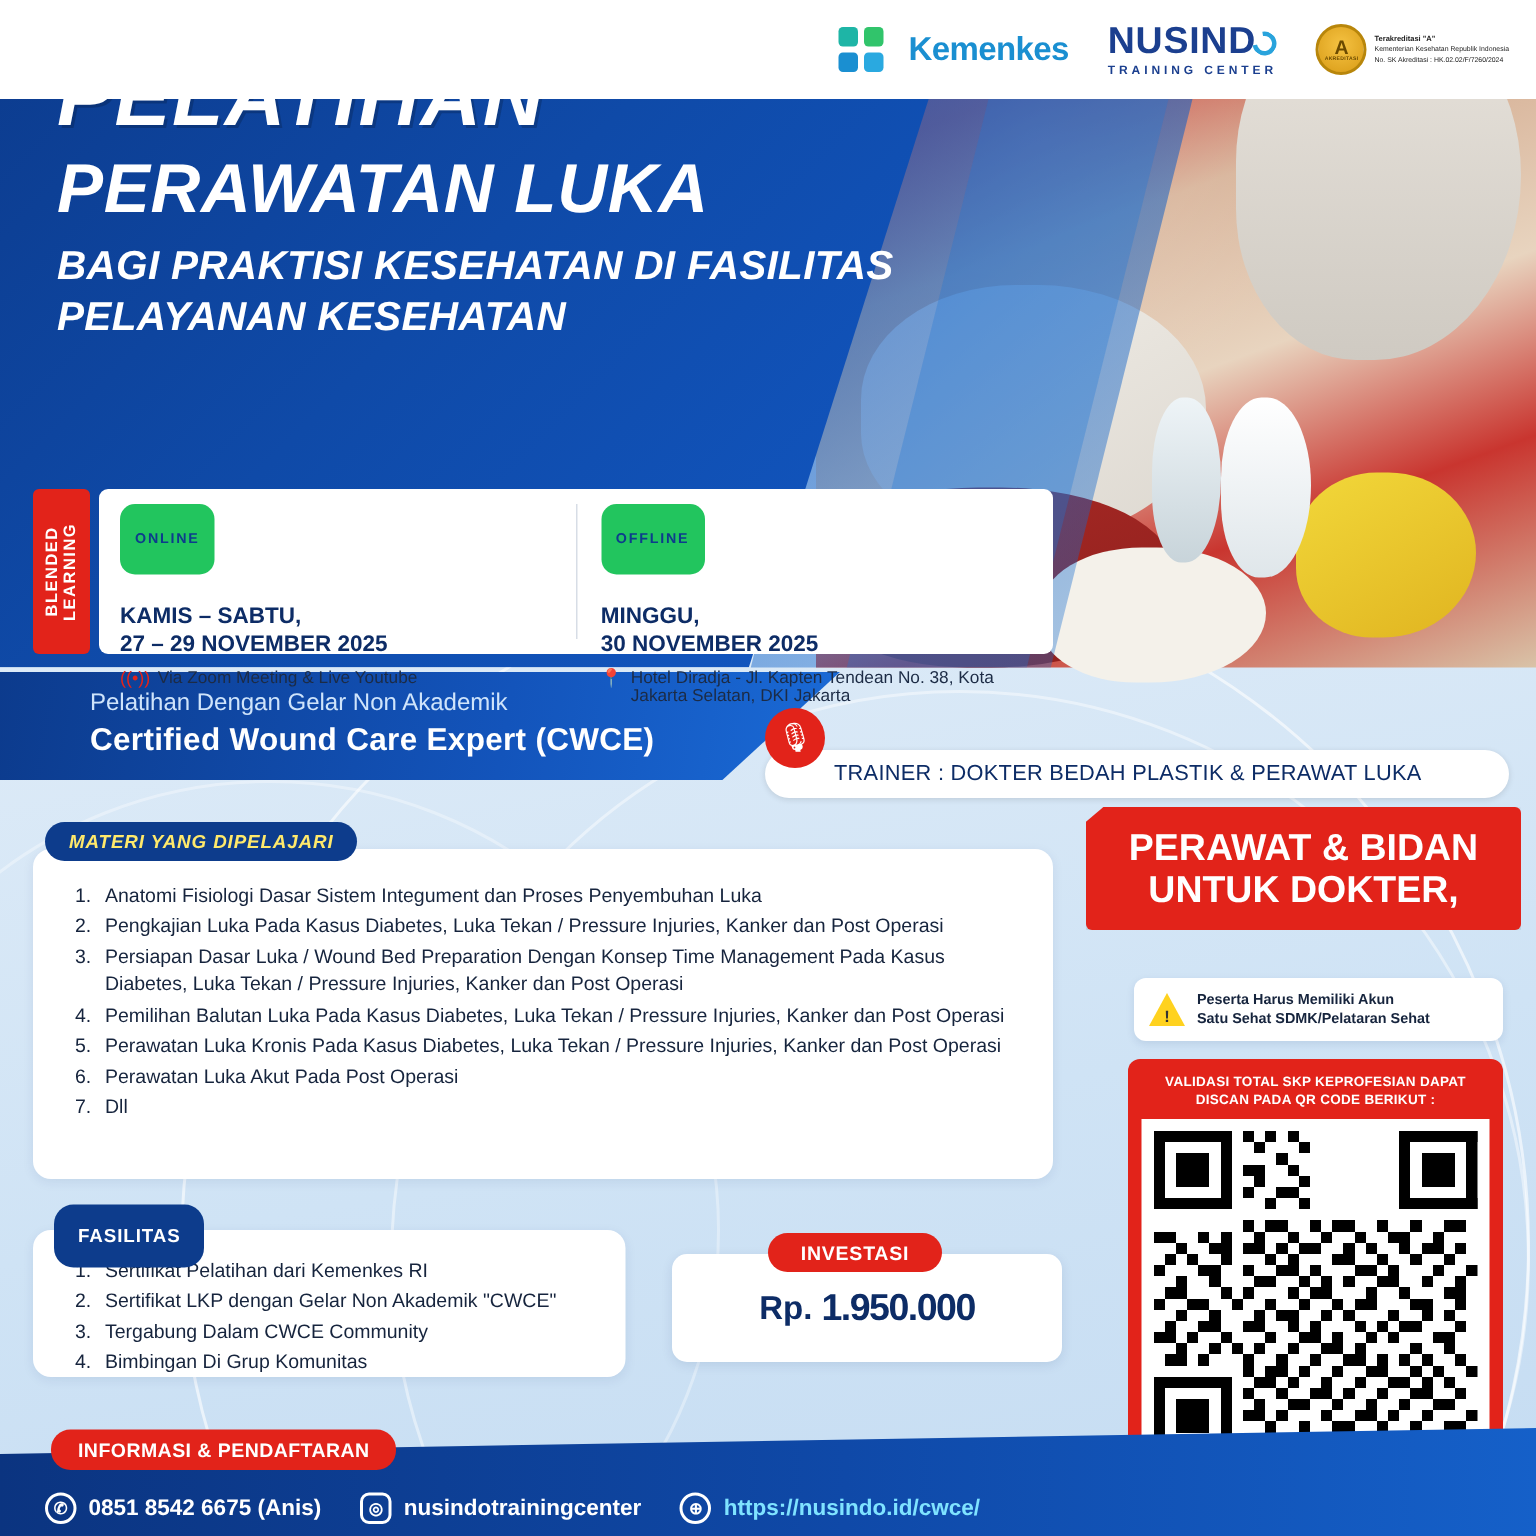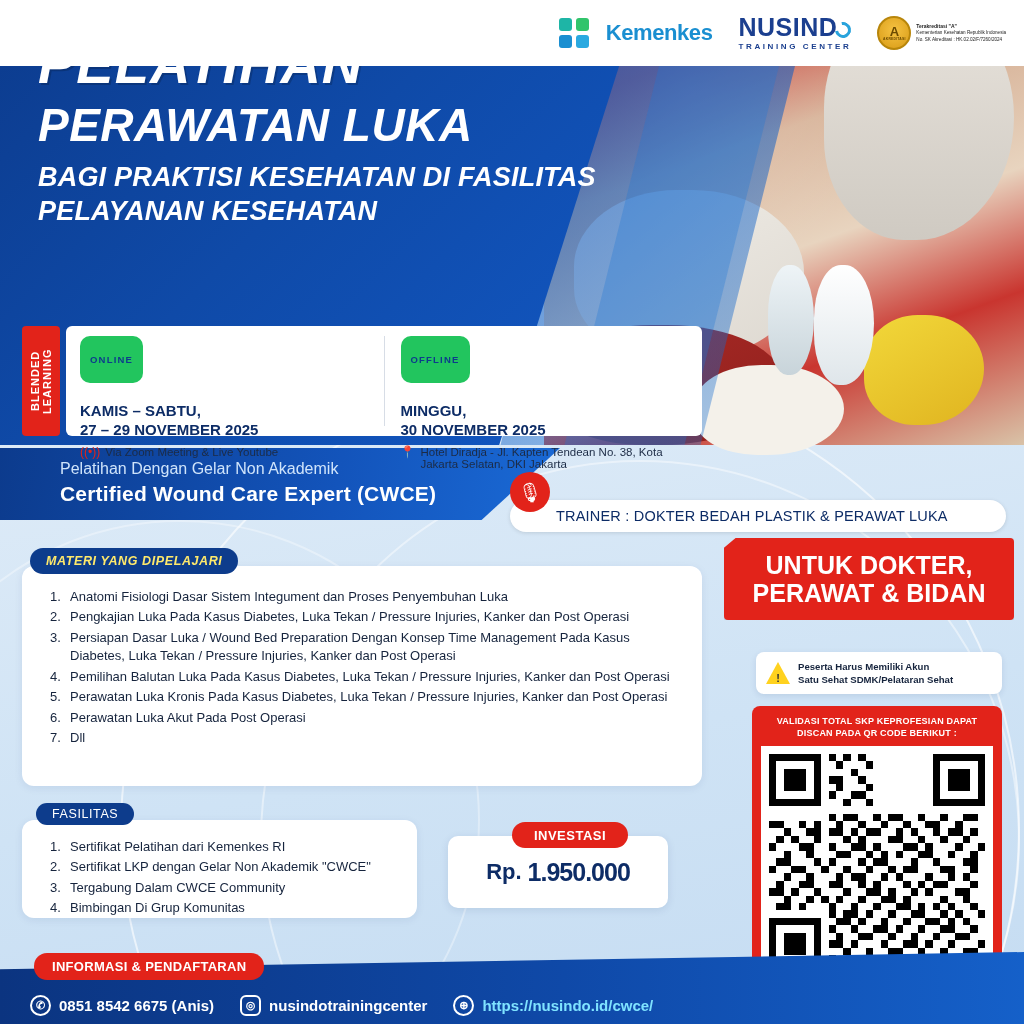--- a/index.html
+++ b/index.html
@@ -167,38 +167,38 @@
     font-size: 13px; color: #16243d; line-height: 1.42; margin-bottom: 2px;
   }
   ol.list li::before {
     content: counter(li) "."; position: absolute; left: 2px; top: 0;
     font-size: 13px; color: #16243d;
   }
 
   
   .tag-fas {
     position: absolute; left: 36px; top: 803px; z-index: 9;
-    background: #0d3c8c; color: #ffffff; font-size: 12.5px; font-weight: normal;
-    letter-spacing: .6px; padding: 4px 16px; border-radius: 13px;
+    background: #0d3c8c; color: #ffffff; font-size: 12.5px; font-weight: bold;
+    letter-spacing: .6px; padding: 14px 16px; border-radius: 13px;
   }
   .card-fas {
     position: absolute; left: 22px; top: 820px; width: 395px; height: 98px;
     background: #ffffff; border-radius: 12px; z-index: 8;
     padding: 18px 16px 8px 26px; box-shadow: 0 2px 8px rgba(0,40,100,.08);
   }
 
   
   .inv-tag {
     position: absolute; left: 512px; top: 822px; width: 116px; height: 26px; z-index: 10;
     background: #e2231a; color: #fff; border-radius: 13px;
     display:flex; align-items:center; justify-content:center;
     font-size: 13px; font-weight: bold; letter-spacing: .5px;
   }
   .inv-card {
-    position: absolute; left: 448px; top: 836px; width: 220px; height: 72px; z-index: 9;
+    position: absolute; left: 448px; top: 836px; width: 260px; height: 72px; z-index: 9;
     background: #ffffff; border-radius: 10px; display:flex; align-items:center; justify-content:center;
     gap: 6px; box-shadow: 0 2px 8px rgba(0,40,100,.10);
   }
   .rp { font-size: 22px; font-weight: bold; color: #0d2c66; }
   .amount { font-size: 25px; font-weight: bold; color: #0d2c66; letter-spacing: -1px; }
 
   
   .ribbon {
     position: absolute; right: 10px; top: 538px; width: 290px; height: 82px; z-index: 9;
     background: #e2231a; color: #fff; border-radius: 4px;
@@ -372,22 +372,22 @@
   </div>
   <div class="tag-fas">FASILITAS</div>
 
   <div class="inv-card">
     <span class="rp">Rp.</span>
     <span class="amount">1.950.000</span>
   </div>
   <div class="inv-tag">INVESTASI</div>
 
   <div class="ribbon">
+    <span>PERAWAT &amp; BIDAN</span>
     <span>UNTUK DOKTER,</span>
-    <span>PERAWAT &amp; BIDAN</span>
   </div>
 
   <div class="note">
     <div class="warn">!</div>
     <div class="note-text">
       <div>Peserta Harus Memiliki Akun</div>
       <div>Satu Sehat SDMK/Pelataran Sehat</div>
     </div>
   </div>
 

